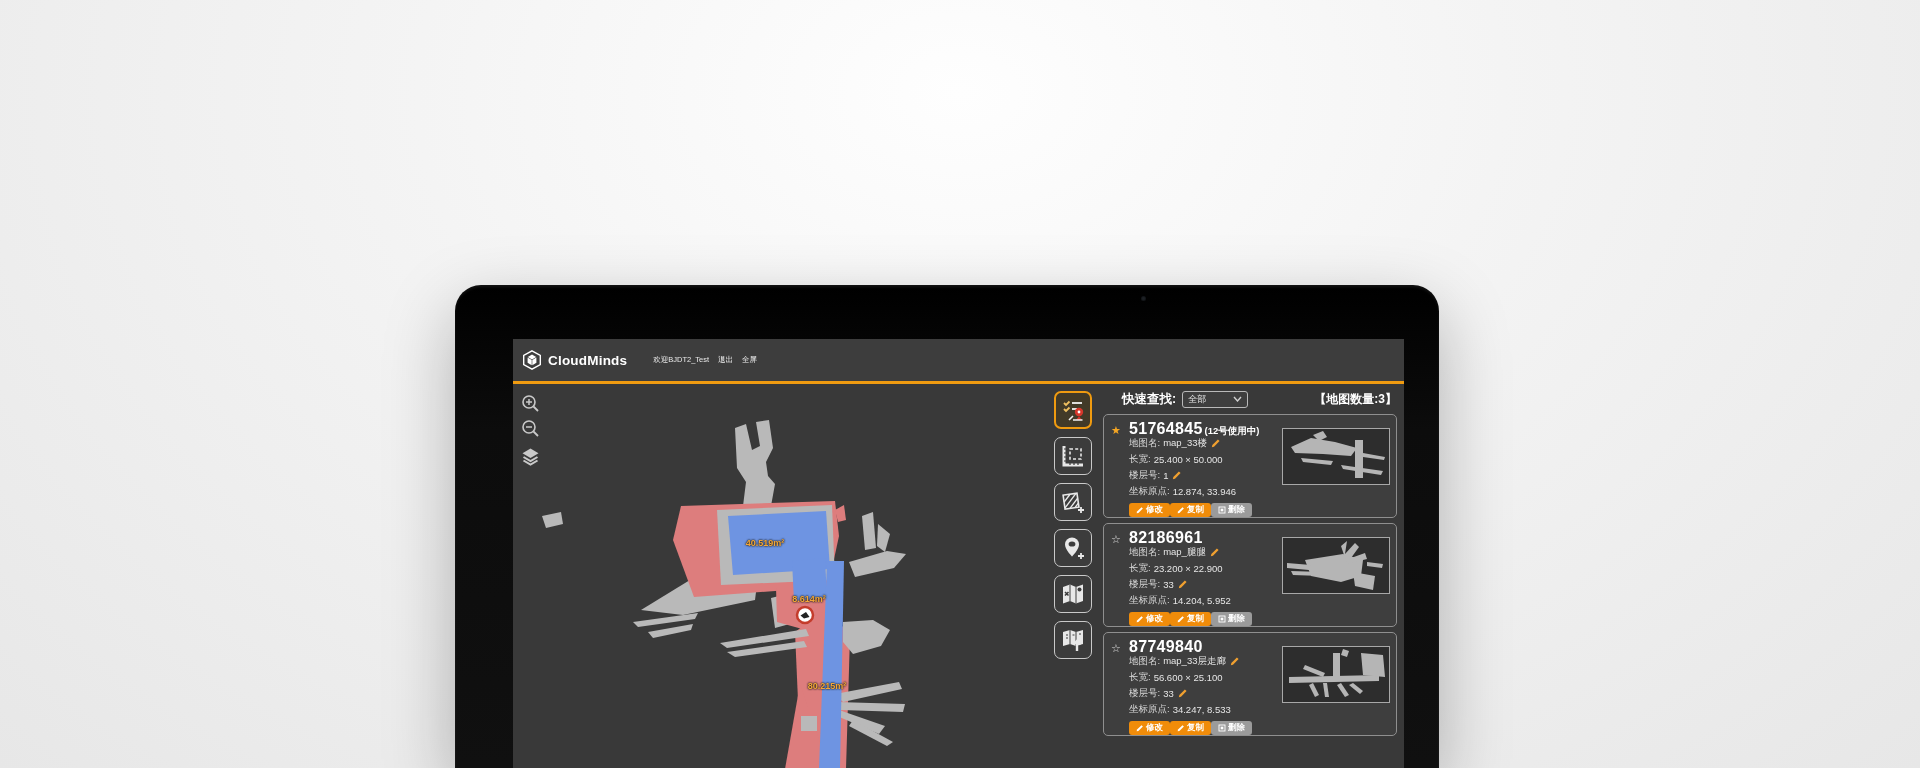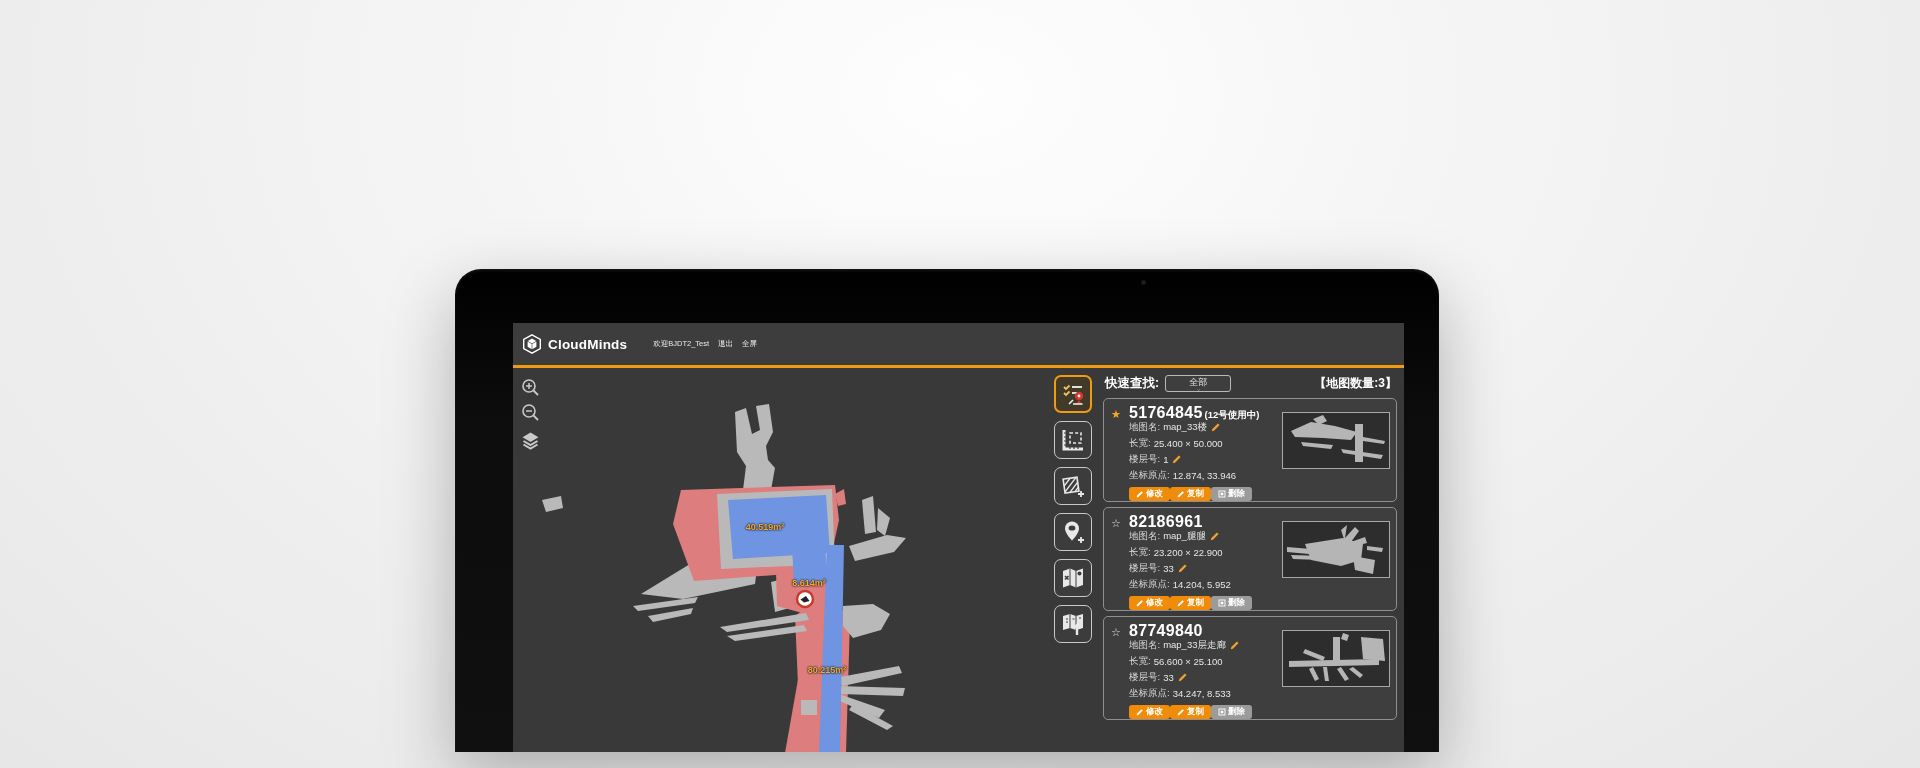--- a/index.html
+++ b/index.html
@@ -5,21 +5,21 @@
   * { margin:0; padding:0; box-sizing:border-box; }
   html,body { width:1920px; height:768px; overflow:hidden; }
   body{
     font-family:"Liberation Sans","DejaVu Sans",sans-serif;
     background:radial-gradient(ellipse at 50% 12%, #fefefe 0%, #f4f4f4 40%, #e7e7e7 100%);
   }
   .stage{ position:relative; width:1920px; height:768px; }
 
   
   .laptop{
-    position:absolute; left:455px; top:269px; width:984px; height:483px;
+    position:absolute; left:455px; top:285px; width:984px; height:483px;
     background:linear-gradient(180deg,#000 0%,#0c0c0c 30%,#101010 100%);
     border-radius:26px 26px 0 0;
     box-shadow:0 24px 70px rgba(0,0,0,.28), inset 0 2px 3px rgba(255,255,255,.08);
   }
   .webcam{ position:absolute; left:686px; top:11px; width:5px; height:5px;
     border-radius:50%; background:#1f2328; box-shadow:0 0 2px #000 inset; }
 
   .screen{
     position:absolute; left:58px; top:54px; width:891px; height:429px;
     background:#393939; overflow:hidden;
@@ -54,25 +54,25 @@
   .tool-btn{
     width:38px; height:38px; border-radius:7px; background:#3c3c3c;
     border:1.5px solid #c9c9c9; display:flex; align-items:center; justify-content:center;
     cursor:pointer; padding:0;
   }
   .tool-btn.active{ border:2px solid #f09b10; background:#423a28; }
 
   
   .panel{ position:absolute; left:590px; top:4px; width:294px; }
   .quick-row{ display:flex; align-items:center; height:22px; margin-bottom:4px; }
-  .quick-label{ color:#fff; font-size:12.5px; font-weight:bold; margin-left:2px; }
+  .quick-label{ color:#fff; font-size:12.5px; font-weight:bold; margin-left:19px; }
   .select-box{
     margin-left:6px; width:66px; height:17px; border:1px solid #b9b9b9; border-radius:3px;
     background:#3e3e3e; color:#e2e2e2; font-size:9px; display:flex; align-items:center;
-    padding:0 5px; justify-content:space-between; cursor:pointer;flex-direction:column;
+    padding:0 5px; justify-content:space-between; cursor:pointer;
   }
   .map-count{ margin-left:auto; color:#fff; font-size:12px; font-weight:bold; }
 
   .card{
     position:relative; width:294px; height:104px; margin-bottom:5px;
     background:#3e3e3e; border:1px solid #8f8f8f; border-radius:5px;
     padding:5px 7px 4px 7px; cursor:pointer;
   }
   .card-title{ display:flex; align-items:baseline; height:15px; }
   .star{ font-size:11px; line-height:13px; width:18px; cursor:pointer; }

